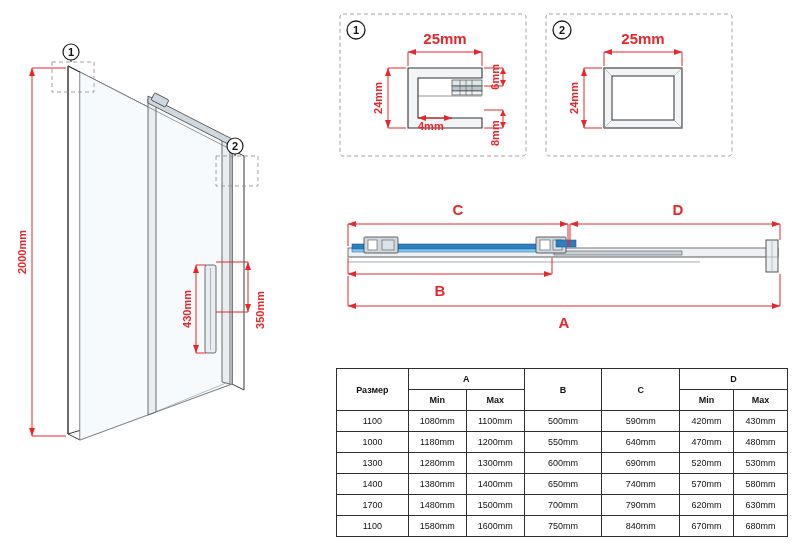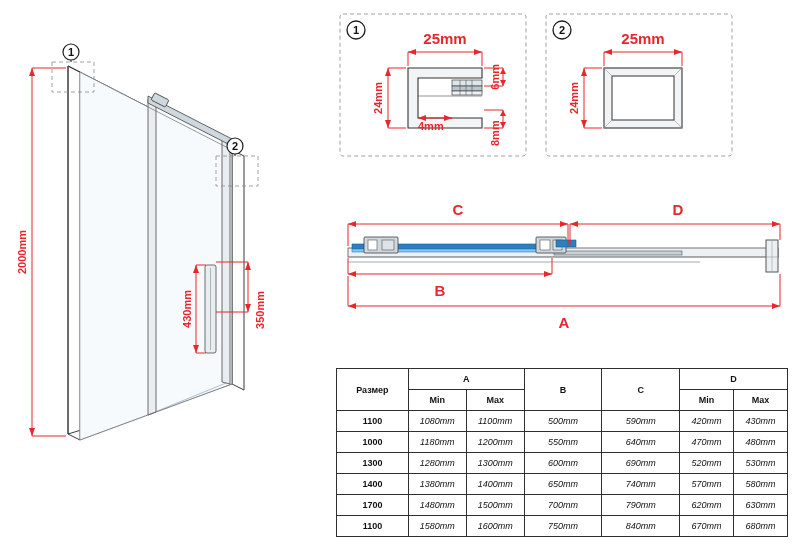--- a/index.html
+++ b/index.html
@@ -74,22 +74,22 @@
     color: #111;
     padding: 2px 1px;
     height: 16px;
   }
   table.sizes th {
     font-weight: bold;
   }
   .hdr-big { font-size: 14px; font-weight: bold; }
   .hdr-lbl { font-size: 9px; font-weight: bold; }
   .sub { font-size: 8.5px; font-weight: bold; }
-  .rowlbl { font-weight: bold; font-size: 9px; }
-  .cell { font-size: 8.5px; font-style: italic; }
+  .rowlbl { font-weight: normal; font-size: 9px; }
+  .cell { font-size: 8.5px; }
 </style>
 </head>
 <body>
 
 <div class="root">
 
   <svg class="layer">
 
     <g>
 

